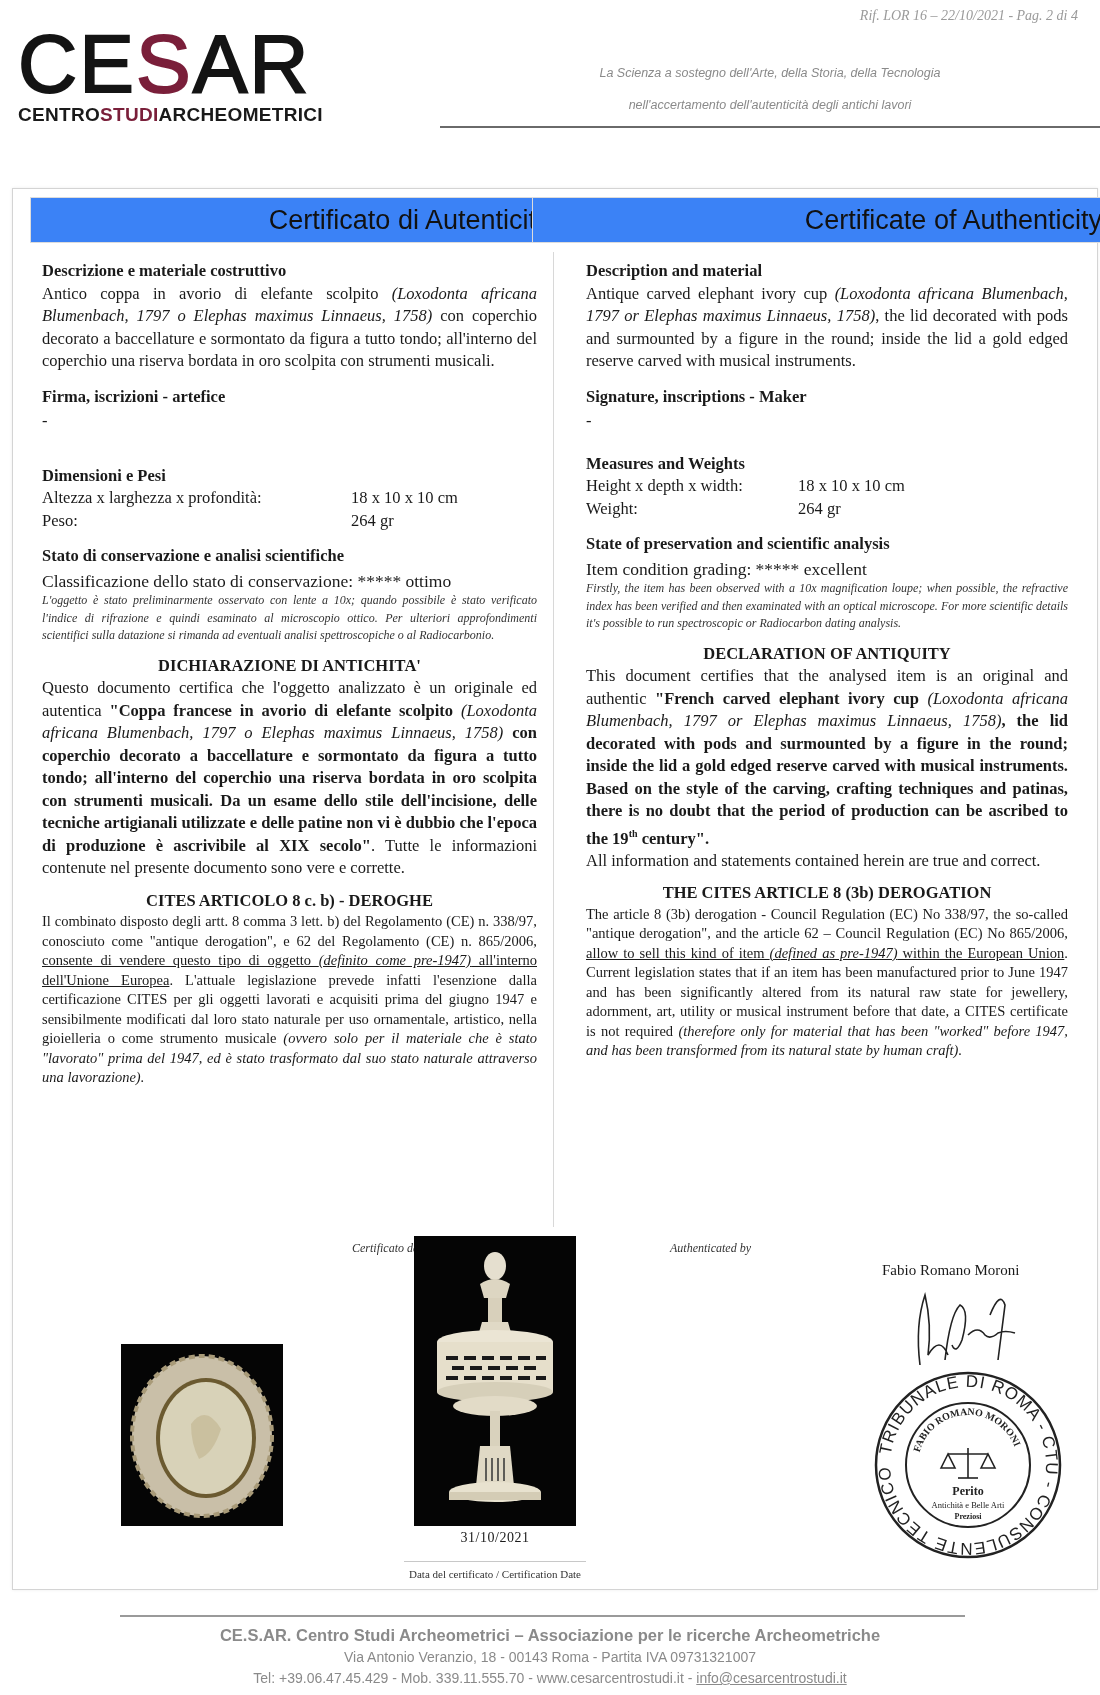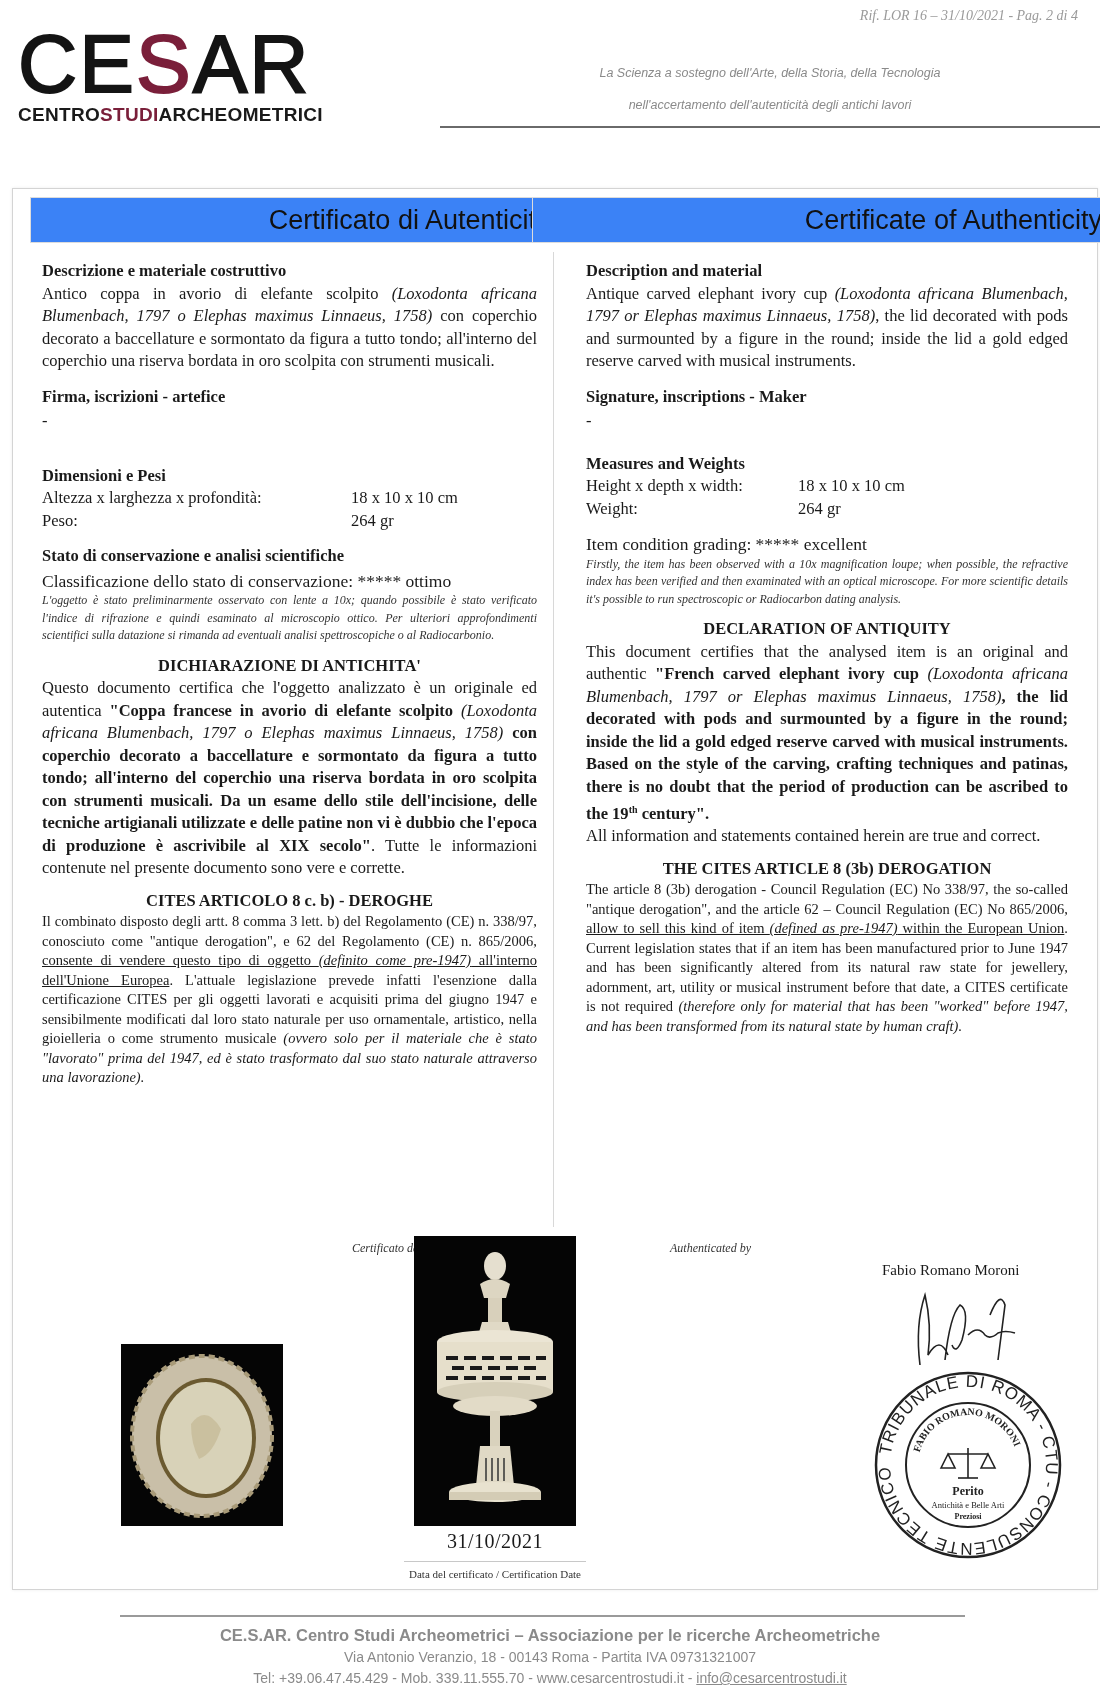--- a/index.html
+++ b/index.html
@@ -49,39 +49,39 @@
   sup { font-size: 10px; }
 
   .cert-by { position: absolute; top: 1241px; font-style: italic; font-size: 12px; color: #333; }
   .cert-by.it { left: 352px; }
   .cert-by.en { left: 670px; }
 
   .photo { position: absolute; background: #050505; overflow: hidden; }
   .photo.lid { left: 121px; top: 1344px; width: 162px; height: 182px; }
   .photo.cup { left: 414px; top: 1236px; width: 162px; height: 290px; }
 
-  .date { position: absolute; left: 414px; top: 1530px; width: 162px; text-align: center; font-size: 20px; letter-spacing: 0.5px; }
+  .date { position: absolute; left: 414px; top: 1530px; width: 162px; text-align: center; font-size: 14px; letter-spacing: 0.5px; }
   .date-rule { position: absolute; left: 404px; top: 1561px; width: 182px; height: 1px; background: #c8c8c8; }
   .date-label { position: absolute; left: 390px; top: 1568px; width: 210px; text-align: center; font-size: 11px; color: #333; }
 
   .signer { position: absolute; left: 882px; top: 1262px; font-size: 15px; }
   .signature { position: absolute; left: 890px; top: 1285px; width: 150px; height: 90px; }
   .stamp { position: absolute; left: 873px; top: 1370px; width: 190px; height: 190px; }
 
   .footer-rule { position: absolute; left: 120px; width: 845px; top: 1615px; height: 2px; background: #9a9a9a; }
   .footer { position: absolute; left: 0; width: 1100px; text-align: center; font-family: "Liberation Sans", sans-serif; color: #8a8a8a; }
   .footer.l1 { top: 1626px; font-size: 16.5px; font-weight: 700; color: #8a8a8a; }
   .footer.l2 { top: 1649px; font-size: 14px; }
   .footer.l3 { top: 1670px; font-size: 14px; }
   .footer a { color: #8a8a8a; text-decoration: underline; }
 </style>
 </head>
 <body>
 
-<div class="ref">Rif. LOR 16 – 31/10/2021 - Pag. 2 di 4</div>
+<div class="ref">Rif. LOR 16 – 22/10/2021 - Pag. 2 di 4</div>
 
 <div class="logo">
   <div class="logo-main"><span>CE</span><span class="accent">S</span><span>AR</span></div>
   <div class="logo-sub"><span>CENTRO</span><span class="accent">STUDI</span><span>ARCHEOMETRICI</span></div>
 </div>
 
 <div class="tagline l1">La Scienza a sostegno dell'Arte, della Storia, della Tecnologia</div>
 <div class="tagline l2">nell'accertamento dell'autenticità degli antichi lavori</div>
 <div class="header-rule"></div>
 
@@ -136,20 +136,21 @@
     <div class="row">
         <span class="k">Height x depth x width:</span>
         <span>18 x 10 x 10 cm</span>
       </div>
     <div class="row">
         <span class="k">Weight:</span>
         <span>264 gr</span>
       </div>
   </div>
   <div>
+    <div class="h">State of preservation and scientific analysis</div>
     <div class="grade">Item condition grading: ***** excellent</div>
     <div class="note">Firstly, the item has been observed with a 10x magnification loupe; when possible, the refractive index has been verified and then examinated with an optical microscope. For more scientific details it's possible to run spectroscopic or Radiocarbon dating analysis.</div>
   </div>
   <div class="sect-title">DECLARATION OF ANTIQUITY</div>
   <div class="p"><span>This document certifies that the analysed item is an original and authentic </span><b>"French carved elephant ivory cup </b><i>(Loxodonta africana Blumenbach, 1797 or Elephas maximus Linnaeus, 1758)</i><b>, the lid decorated with pods and surmounted by a figure in the round; inside the lid a gold edged reserve carved with musical instruments. Based on the style of the carving, crafting techniques and patinas, there is no doubt that the period of production can be ascribed to the 19</b><b><sup>th</sup></b><b> century".</b></div>
   <div>All information and statements contained herein are true and correct.</div>
   <div class="sect-title">THE CITES ARTICLE 8 (3b) DEROGATION</div>
   <div class="p small"><span>The article 8 (3b) derogation - Council Regulation (EC) No 338/97, the so-called "antique derogation", and the article 62 – Council Regulation (EC) No 865/2006, </span><span class="u">allow to sell this kind of item </span><i class="u">(defined as pre-1947)</i><span class="u"> within the European Union</span><span>. Current legislation states that if an item has been manufactured prior to June 1947 and has been significantly altered from its natural raw state for jewellery, adornment, art, utility or musical instrument before that date, a CITES certificate is not required </span><i>(therefore only for material that has been "worked" before 1947, and has been transformed from its natural state by human craft).</i></div>
 </div>
 

